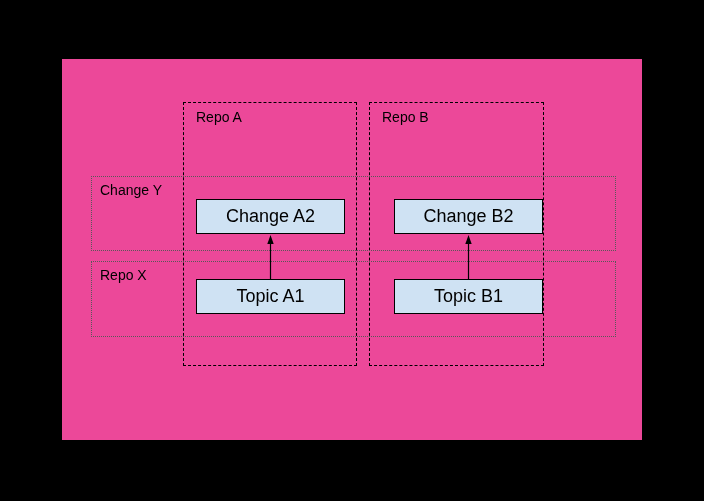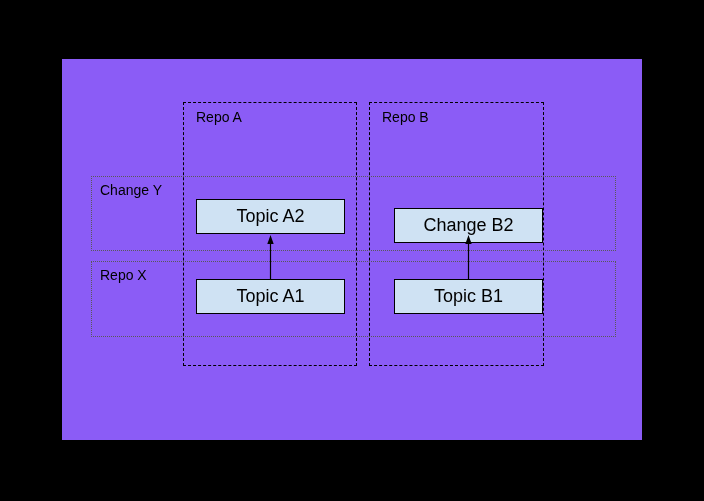--- a/index.html
+++ b/index.html
@@ -10,21 +10,21 @@
     background: #000000;
     font-family: "Liberation Sans", sans-serif;
     overflow: hidden;
   }
   .canvas {
     position: absolute;
     left: 62px;
     top: 59px;
     width: 580px;
     height: 381px;
-    background: #8b5cf6;
+    background: #ec4899;
   }
   .abs { position: absolute; box-sizing: border-box; }
 
   
   .repo { border: 1px dashed #000000; }
   .repo-a { left: 121px; top: 43px;  width: 174px; height: 264px; }
   .repo-b { left: 307px; top: 43px;  width: 175px; height: 264px; }
   .repo-label {
     position: absolute; left: 12px; top: 6px;
     font-size: 14px; color: #000000; white-space: nowrap;
@@ -41,21 +41,21 @@
 
   
   .change {
     width: 149px; height: 35px;
     background: #cfe2f3;
     border: 1px solid #000000;
     display: flex; align-items: center; justify-content: center;
     font-size: 18px; color: #000000; white-space: nowrap;
   }
   .change-a2 { left: 134px; top: 140px; }
-  .change-b2 { left: 332px; top: 149px; }
+  .change-b2 { left: 332px; top: 140px; }
   .change-a1 { left: 134px; top: 220px; }
   .change-b1 { left: 332px; top: 220px; }
 
   svg.arrows {
     position: absolute; left: 0; top: 0;
     width: 580px; height: 381px;
     pointer-events: none;
   }
   svg.arrows line { stroke: #000000; stroke-width: 1.2; }
   svg.arrows polygon { fill: #000000; }
@@ -75,21 +75,21 @@
     </div>
 
     <div class="abs topic topic-y">
       <span class="topic-label">Change Y</span>
     </div>
 
     <div class="abs topic topic-x">
       <span class="topic-label">Repo X</span>
     </div>
 
-    <div class="abs change change-a2">Topic A2</div>
+    <div class="abs change change-a2">Change A2</div>
 
     <div class="abs change change-b2">Change B2</div>
 
     <div class="abs change change-a1">Topic A1</div>
 
     <div class="abs change change-b1">Topic B1</div>
 
     <svg class="arrows" viewBox="0 0 580 381">
       <g>
         <line x1="208.5" y1="220" x2="208.5" y2="183"></line>

